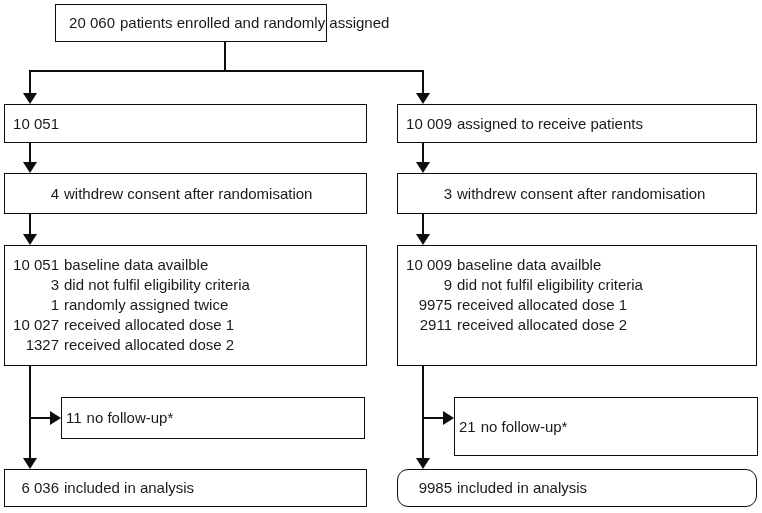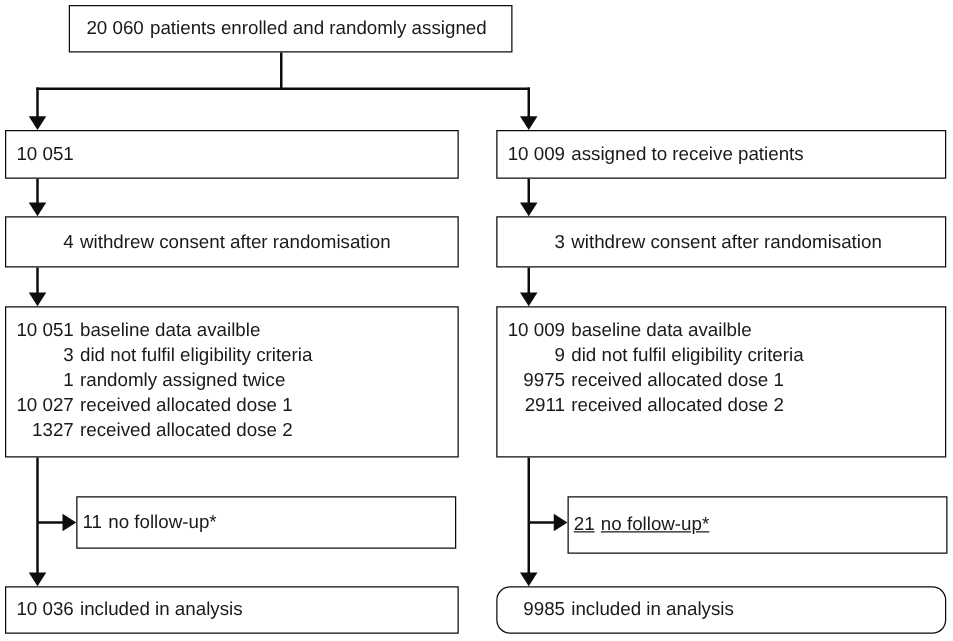--- a/index.html
+++ b/index.html
@@ -74,21 +74,21 @@
     border-top: 7px solid transparent;
     border-bottom: 7px solid transparent;
     border-left: 11px solid #0d0d0d;
   }
 </style>
 </head>
 <body>
 
 <div id="canvas">
 
-  <div class="box pad13" style="left:55px; top:4px; width:355px; height:38px;">
+  <div class="box pad13" style="left:55px; top:4px; width:272px; height:38px;">
     <div class="row">
       <span class="num">20 060</span>
       <span class="txt">patients enrolled and randomly assigned</span>
     </div>
   </div>
 
   <div class="box pad8" style="left:4px; top:104px; width:363px; height:39px;">
     <div class="row">
       <span class="num">10 051</span>
     </div>
@@ -153,30 +153,30 @@
       <span class="txt">received allocated dose 2</span>
     </div>
   </div>
 
   <div class="box pad14" style="left:61px; top:397px; width:304px; height:42px;">
     <div class="row plainrow">
       <span class="num">11</span>
       <span class="txt">no follow-up*</span>
     </div>
   </div>
-  <div class="box pad14" style="left:454px; top:397px; width:304px; height:46px;text-decoration:underline;">
+  <div class="box pad14" style="left:454px; top:397px; width:304px; height:59px;">
     <div class="row plainrow">
       <span class="num">21</span>
       <span class="txt">no follow-up*</span>
     </div>
   </div>
 
   <div class="box pad8" style="left:4px; top:469px; width:363px; height:38px;">
     <div class="row">
-      <span class="num">10 036</span>
+      <span class="num">6 036</span>
       <span class="txt">included in analysis</span>
     </div>
   </div>
   <div class="box pad8" style="left:397px; top:469px; width:360px; height:38px;border-radius:11px;">
     <div class="row">
       <span class="num">9985</span>
       <span class="txt">included in analysis</span>
     </div>
   </div>
 

